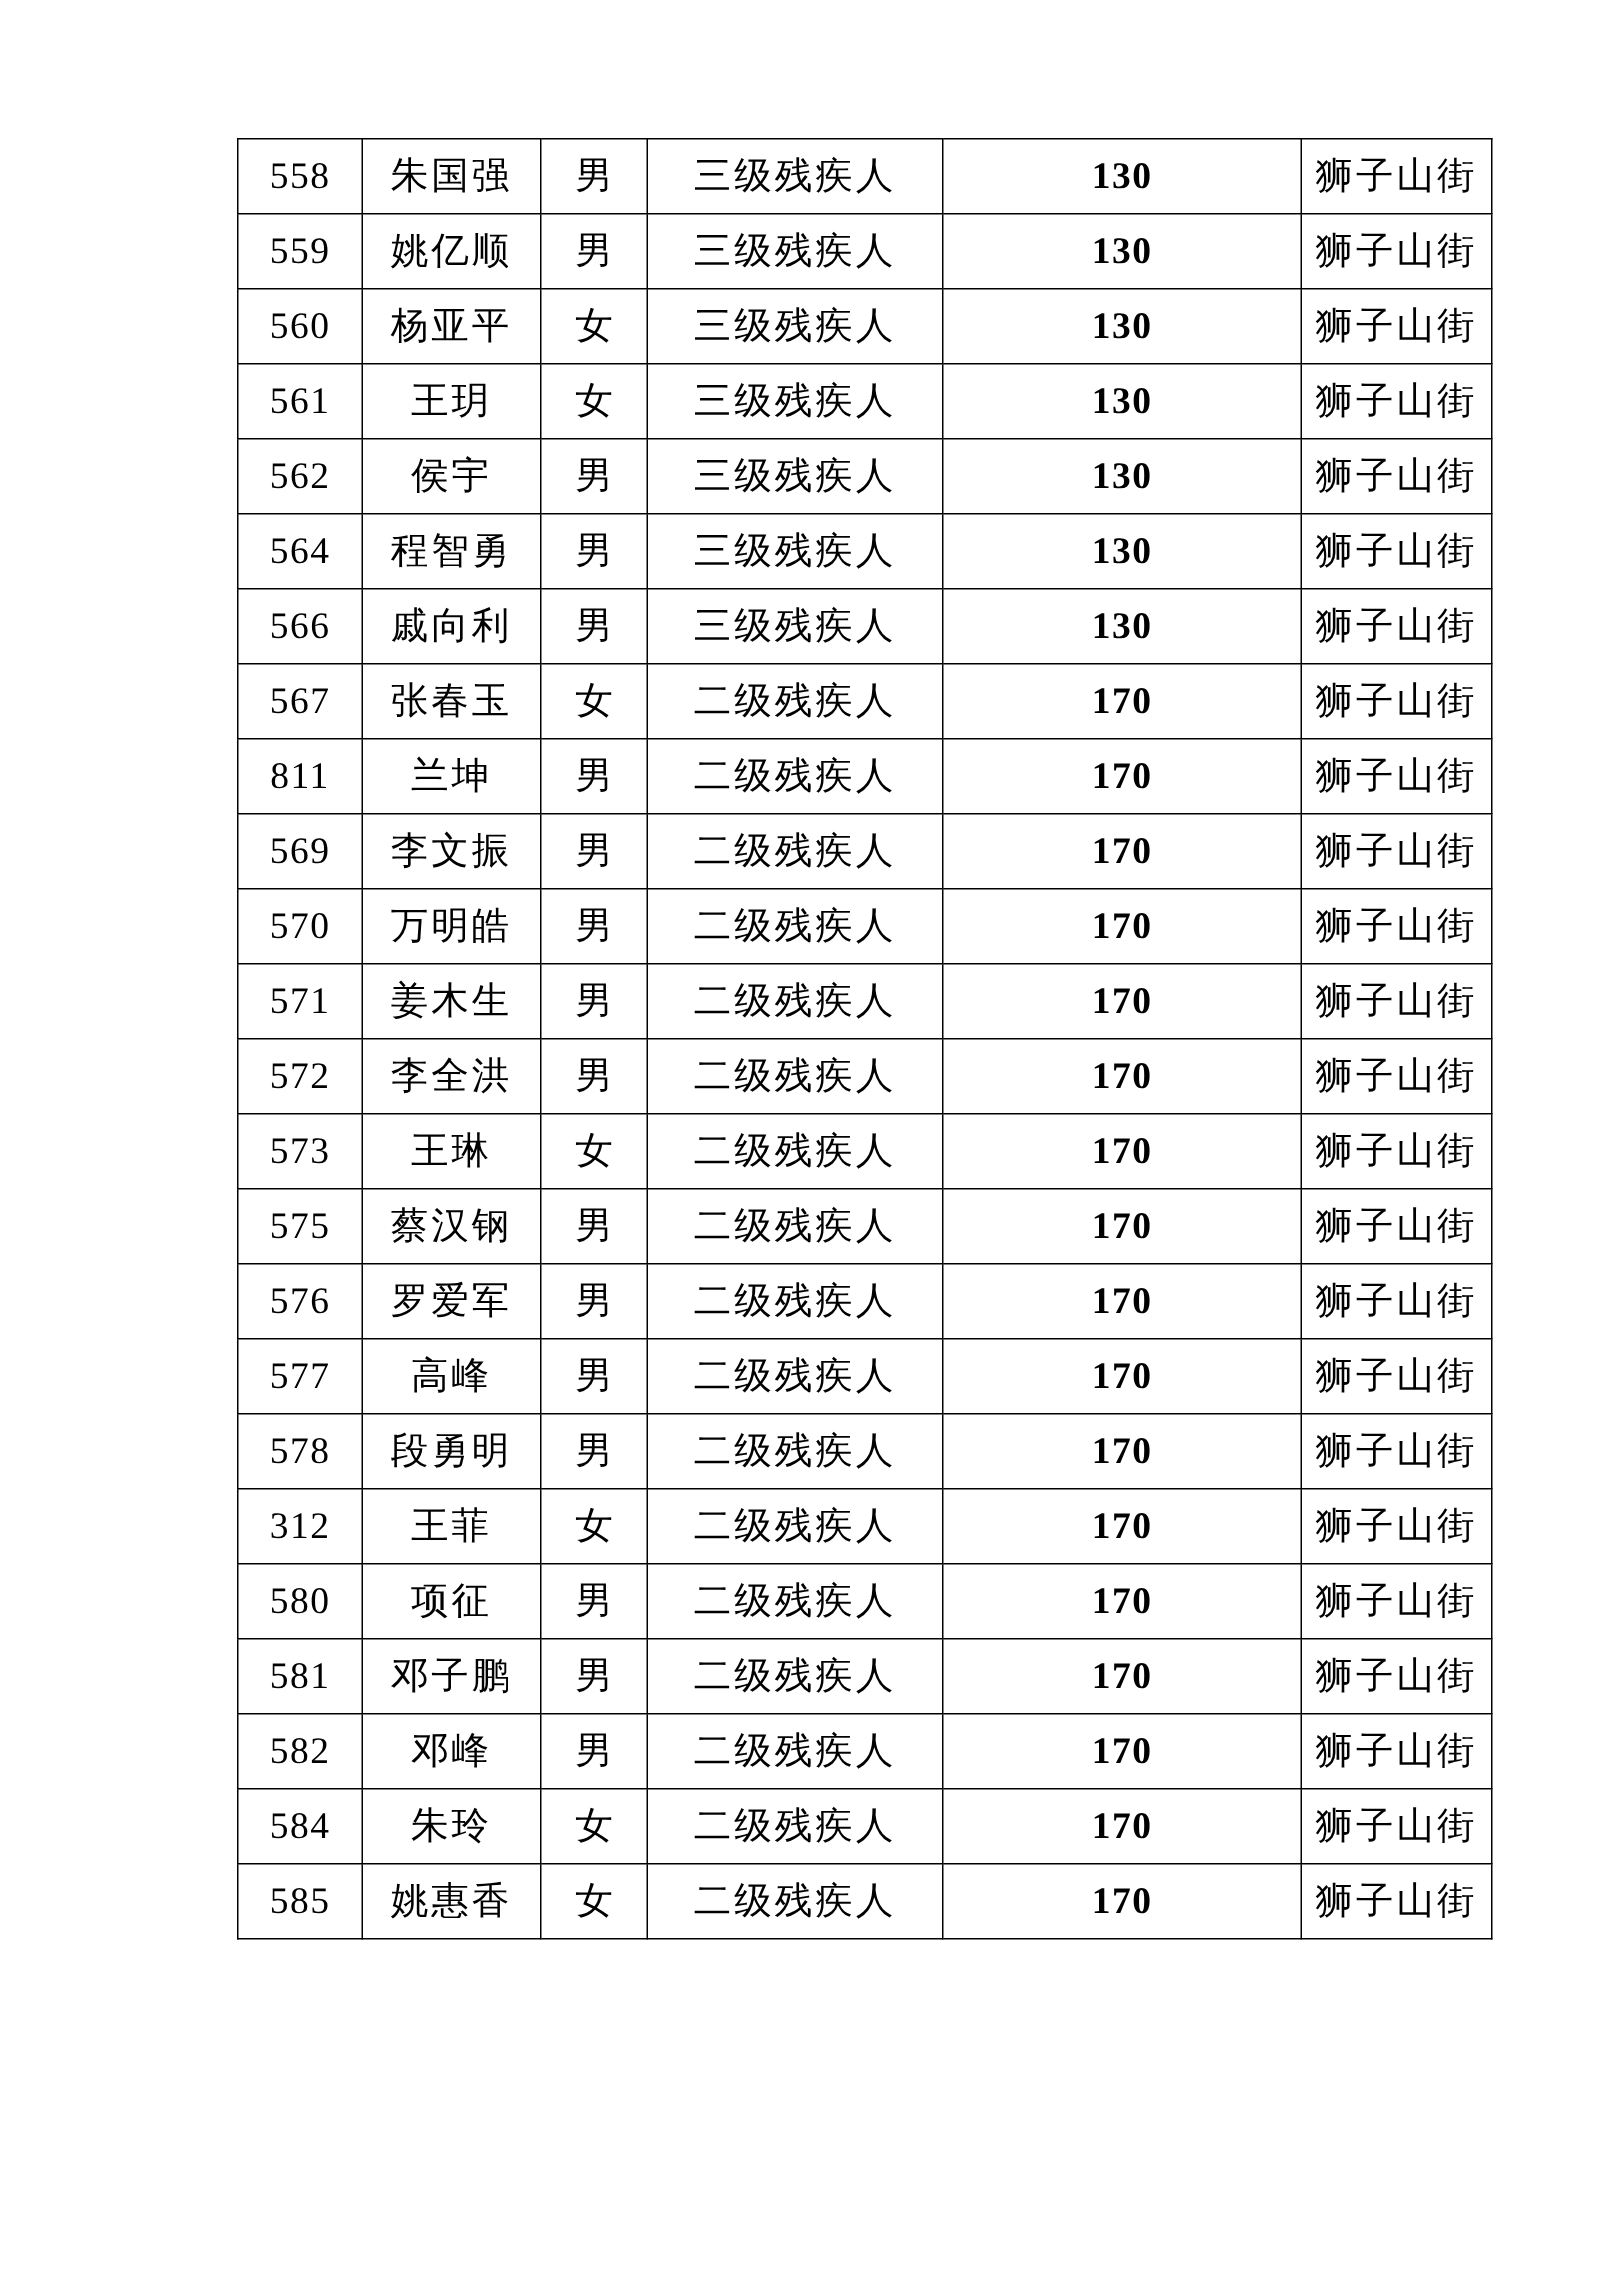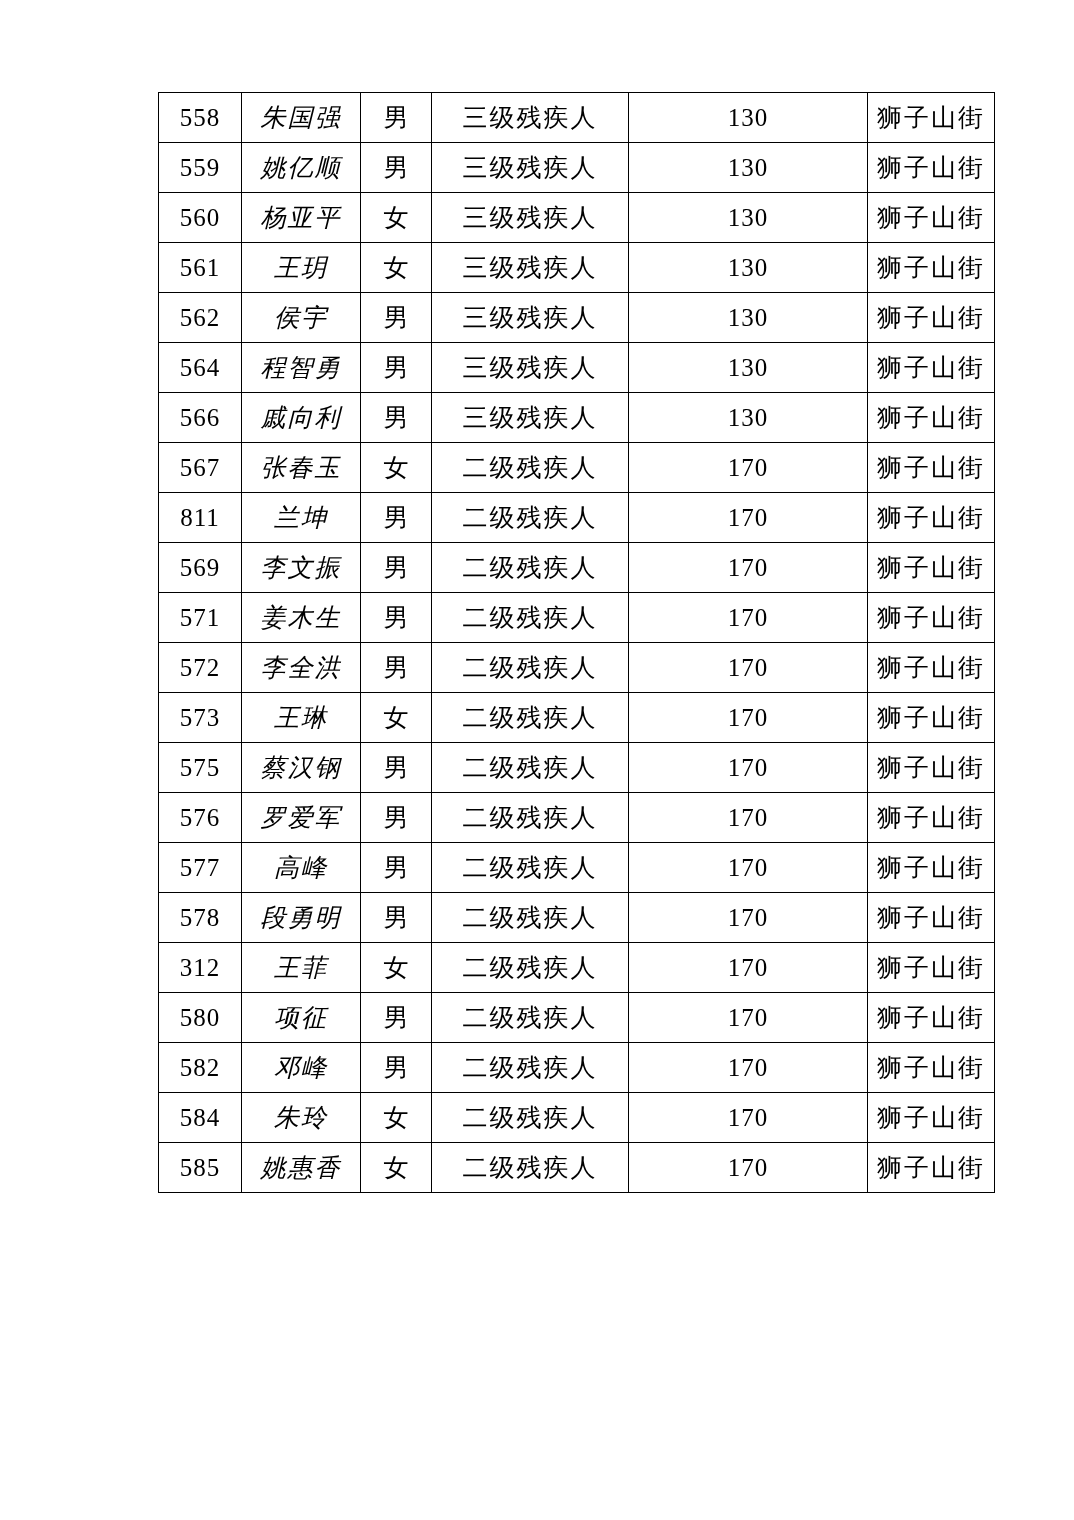--- a/index.html
+++ b/index.html
@@ -40,24 +40,24 @@
     height: 49px;
     line-height: 49px;
     padding: 0;
     text-align: center;
     vertical-align: middle;
     font-size: 25px;
     white-space: nowrap;
     overflow: hidden;
   }
   td.c-idx   { width: 82px; }
-  td.c-name  { width: 118px; letter-spacing: 2px; font-style: italic; }
+  td.c-name  { width: 118px; letter-spacing: 2px; }
   td.c-sex   { width: 70px; }
   td.c-type  { width: 196px; letter-spacing: 2px; }
-  td.c-amt   { width: 238px; letter-spacing: 1px; }
+  td.c-amt   { width: 238px; letter-spacing: 1px; font-weight: bold; }
   td.c-area  { width: 126px; letter-spacing: 2px; border-right: none; }
   .num {
     font-family: "Liberation Serif", "DejaVu Serif", serif;
     letter-spacing: 1px;
   }
 </style>
 </head>
 <body>
 
 <div class="page">
@@ -138,20 +138,28 @@
           </tr>
           <tr>
             <td class="c-idx num">569</td>
             <td class="c-name">李文振</td>
             <td class="c-sex">男</td>
             <td class="c-type">二级残疾人</td>
             <td class="c-amt num">170</td>
             <td class="c-area">狮子山街</td>
           </tr>
           <tr>
+            <td class="c-idx num">570</td>
+            <td class="c-name">万明皓</td>
+            <td class="c-sex">男</td>
+            <td class="c-type">二级残疾人</td>
+            <td class="c-amt num">170</td>
+            <td class="c-area">狮子山街</td>
+          </tr>
+          <tr>
             <td class="c-idx num">571</td>
             <td class="c-name">姜木生</td>
             <td class="c-sex">男</td>
             <td class="c-type">二级残疾人</td>
             <td class="c-amt num">170</td>
             <td class="c-area">狮子山街</td>
           </tr>
           <tr>
             <td class="c-idx num">572</td>
             <td class="c-name">李全洪</td>
@@ -204,20 +212,28 @@
             <td class="c-idx num">312</td>
             <td class="c-name">王菲</td>
             <td class="c-sex">女</td>
             <td class="c-type">二级残疾人</td>
             <td class="c-amt num">170</td>
             <td class="c-area">狮子山街</td>
           </tr>
           <tr>
             <td class="c-idx num">580</td>
             <td class="c-name">项征</td>
+            <td class="c-sex">男</td>
+            <td class="c-type">二级残疾人</td>
+            <td class="c-amt num">170</td>
+            <td class="c-area">狮子山街</td>
+          </tr>
+          <tr>
+            <td class="c-idx num">581</td>
+            <td class="c-name">邓子鹏</td>
             <td class="c-sex">男</td>
             <td class="c-type">二级残疾人</td>
             <td class="c-amt num">170</td>
             <td class="c-area">狮子山街</td>
           </tr>
           <tr>
             <td class="c-idx num">582</td>
             <td class="c-name">邓峰</td>
             <td class="c-sex">男</td>
             <td class="c-type">二级残疾人</td>

